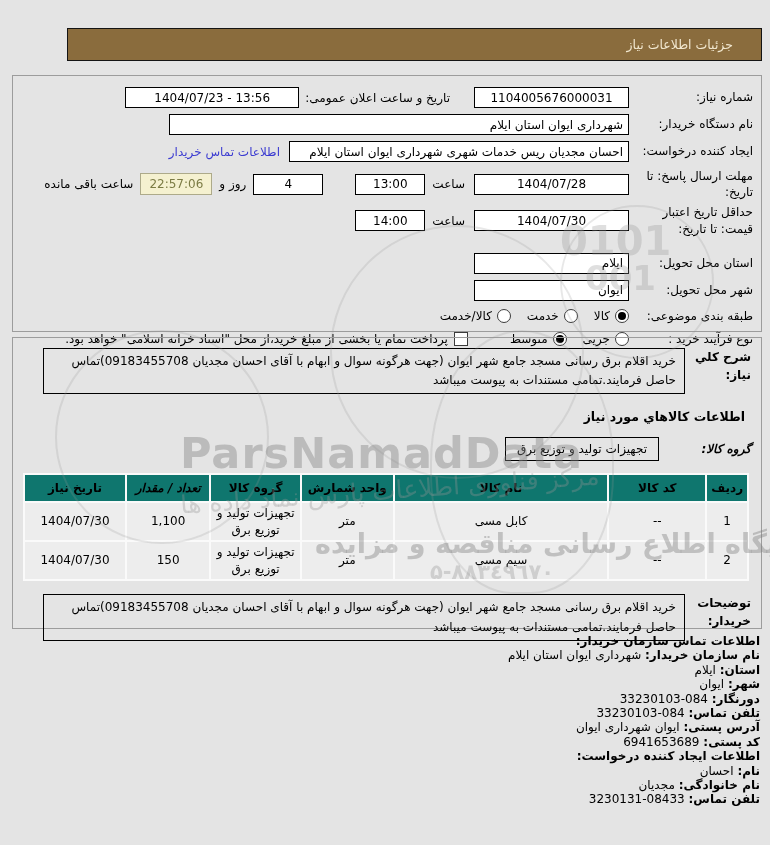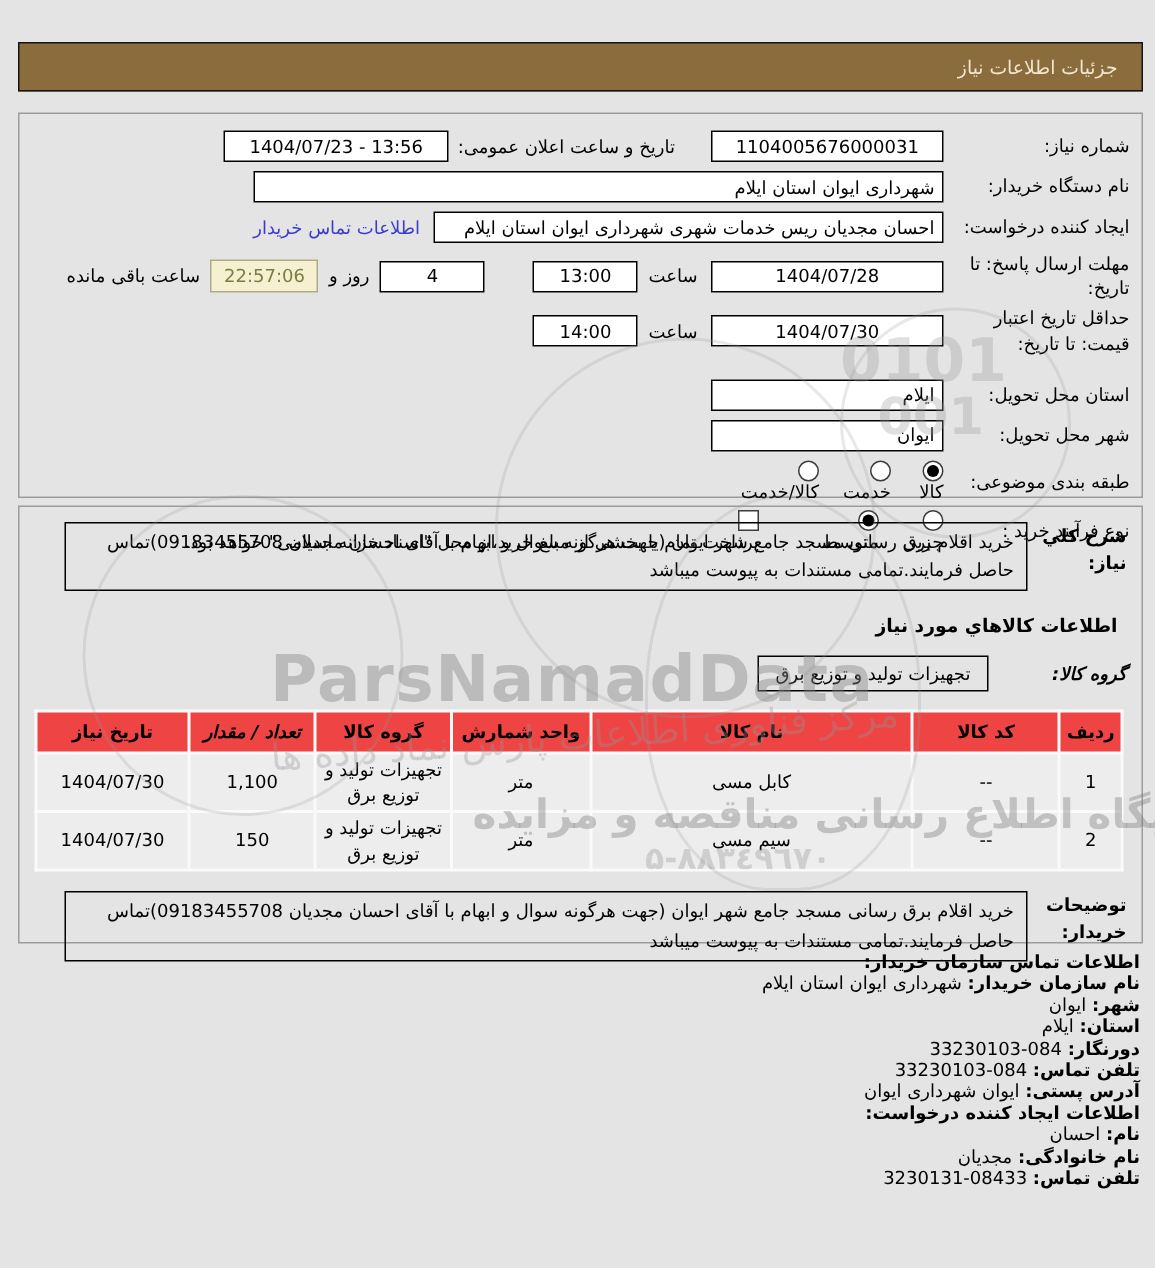--- a/index.html
+++ b/index.html
@@ -4,56 +4,56 @@
 <style>
   html,body{margin:0;padding:0;}
   body{
     width:770px;height:845px;position:relative;overflow:hidden;
     background:#e4e4e4;
     font-family:"DejaVu Sans",sans-serif;
     font-size:12px;color:#000;direction:rtl;
   }
   
   .titlebar{
-    position:absolute;top:28px;right:8px;width:750px;height:33px;z-index:1;
+    position:absolute;top:28px;right:8px;width:695px;height:33px;z-index:1;
     background:#8a6c3d;border:1px solid #141414;box-sizing:border-box;
     display:flex;align-items:center;color:#f1e7cf;font-size:12.5px;
-    padding-right:16px;
+    padding-right:28px;
   }
   
   .box1{
     position:absolute;top:75px;right:8px;width:750px;height:257px;z-index:1;
     border:1px solid #9c9c9c;box-sizing:border-box;padding:11px 8px 0 8px;
   }
   .frow{display:flex;align-items:center;margin-bottom:6px;min-height:21px;}
   .flabel{width:118px;flex:none;padding-left:6px;line-height:1.35;}
   .tb{
     background:#fff;border:1px solid #000;height:21px;box-sizing:border-box;
     display:flex;align-items:center;overflow:hidden;white-space:nowrap;
   }
   .tb.center{justify-content:center;}
   .tb.rpad{padding-right:5px;}
-  .w155{width:155px;flex:none;} .w150{width:150px;flex:none;}
+  .w155{width:155px;flex:none;} .w150{width:174px;flex:none;}
   .w458{width:460px;flex:none;} .w340{width:340px;flex:none;}
   .w70{width:70px;flex:none;}
   .midlabel{margin:0 24px 0 6px;white-space:nowrap;}
   .hlabel{margin:0 9px 0 7px;white-space:nowrap;}
   .link{color:#3b3bd1;margin-right:9px;white-space:nowrap;cursor:pointer;}
   .countdown{
     background:#f5f1d0;border:1px solid #adaa8a;color:#7c7c45;
     width:70px;height:20px;flex:none;display:flex;align-items:center;justify-content:center;
   }
   .sidetext{margin:0 7px;white-space:nowrap;}
   .gap30{margin-right:32px;}
   .radio{
     width:12px;height:12px;flex:none;border:1px solid #3c3c3c;border-radius:50%;
     background:#fff;position:relative;margin-left:5px;
   }
   .radio.checked::after{content:"";position:absolute;inset:2px;border-radius:50%;background:#000;}
-  .ritem{display:flex;align-items:flex-start;margin-left:16px;flex-direction:column;}
+  .ritem{display:flex;align-items:center;margin-left:16px;}
   .cb{width:12px;height:12px;flex:none;border:1px solid #3c3c3c;background:#fff;margin-left:6px;}
   
   .box2{
     position:absolute;top:337px;right:8px;width:750px;height:292px;z-index:1;
     border:1px solid #9c9c9c;box-sizing:border-box;padding:10px 10px 0 10px;
   }
   .desc-row{display:flex;align-items:flex-start;}
   .desc-label{width:62px;flex:none;font-weight:bold;line-height:1.5;padding-left:4px;}
   .desc-box{
     width:642px;box-sizing:border-box;border:1px solid #000;min-height:44px;
@@ -64,21 +64,21 @@
   .group-label{font-weight:bold;width:60px;flex:none;font-style:italic;}
   .group-box{
     margin-right:32px;border:1px solid #000;height:24px;box-sizing:border-box;
     display:flex;align-items:center;padding:0 11px;
   }
   table.goods{
     border-collapse:collapse;margin:12px 2px 0;width:726px;
     border:1px solid #8c8c8c;font-size:12px;
   }
   table.goods th{
-    background:#ef4444;font-weight:bold;height:26px;border:2px solid #fafafa;
+    background:#0f766e;font-weight:bold;height:26px;border:2px solid #fafafa;
     text-align:center;padding:0 2px;
   }
   table.goods td{
     background:#ededed;border:2px solid #fafafa;text-align:center;
     height:37px;padding:0 3px;line-height:1.4;
   }
   .col-row{width:36px;} .col-code{width:98px;} .col-name{width:224px;}
   .col-unit{width:90px;} .col-grp{width:88px;} .col-qty{width:82px;font-style:italic;} .col-date{width:98px;}
   .notes-row{margin-top:13px;}
   
@@ -237,25 +237,26 @@
 
   <div class="desc-row notes-row">
     <span class="desc-label">توضیحات خریدار:</span>
     <span class="desc-box">خرید اقلام برق رسانی مسجد جامع شهر ایوان (جهت هرگونه سوال و ابهام با آقای احسان مجدیان 09183455708)تماس حاصل فرمایند.تمامی مستندات به پیوست میباشد</span>
   </div>
 </div>
 
 <div class="contact">
   <div class="cline"><b>اطلاعات تماس سازمان خریدار:</b></div>
   <div class="cline"><b>نام سازمان خریدار:</b> <span>شهرداری ایوان استان ایلام</span></div>
+  <div class="cline"><b>استان:</b> <span>ایلام</span></div>
   <div class="cline"><b>شهر:</b> <span>ایوان</span></div>
-  <div class="cline"><b>استان:</b> <span>ایلام</span></div>
   <div class="cline"><b>دورنگار:</b> <span dir="ltr">33230103-084</span></div>
   <div class="cline"><b>تلفن تماس:</b> <span dir="ltr">33230103-084</span></div>
   <div class="cline"><b>آدرس پستی:</b> <span>ایوان شهرداری ایوان</span></div>
+  <div class="cline"><b>کد پستی:</b> <span dir="ltr">6941653689</span></div>
   <div class="cline"><b>اطلاعات ایجاد کننده درخواست:</b></div>
   <div class="cline"><b>نام:</b> <span>احسان</span></div>
   <div class="cline"><b>نام خانوادگی:</b> <span>مجدیان</span></div>
   <div class="cline"><b>تلفن تماس:</b> <span dir="ltr">3230131-08433</span></div>
 </div>
 
 <div class="wm wm-circle" style="left:330px;top:225px;width:250px;height:250px;"></div>
 <div class="wm wm-circle" style="left:560px;top:205px;width:150px;height:150px;"></div>
 <div class="wm wm-circle" style="left:55px;top:330px;width:210px;height:210px;"></div>
 <div class="wm wm-circle" style="left:430px;top:330px;width:180px;height:260px;border-radius:50% 50% 45% 45%;"></div>

